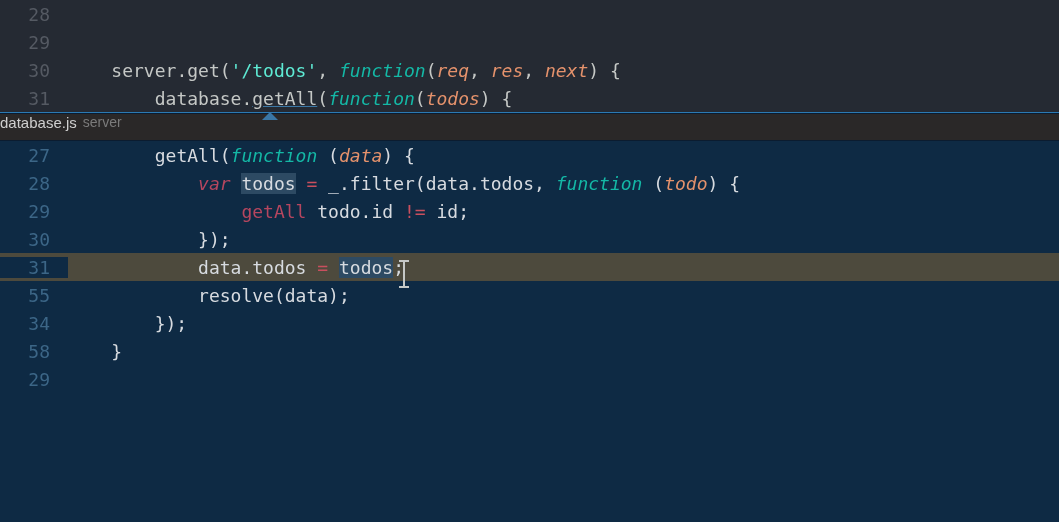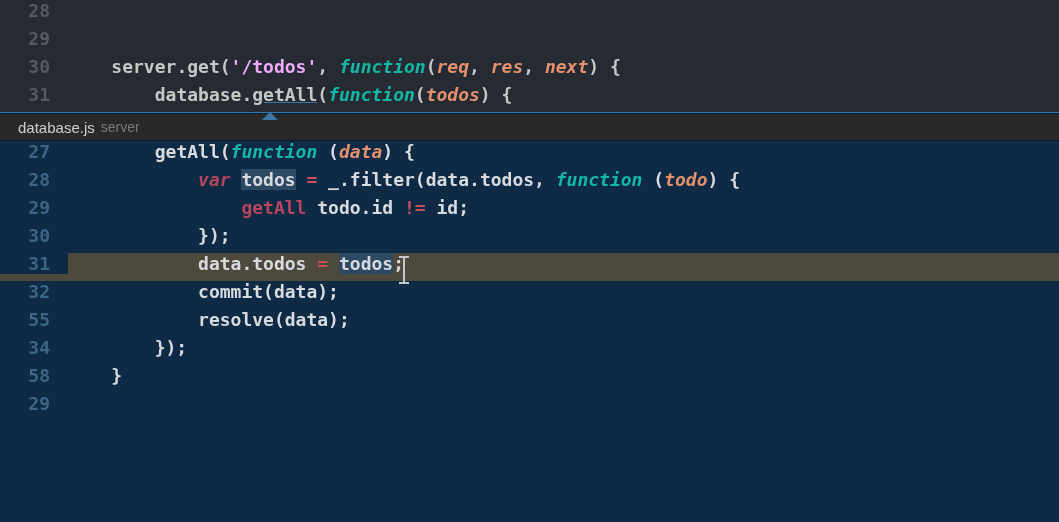--- a/index.html
+++ b/index.html
@@ -14,24 +14,23 @@
     color: #cccccc;
   }
 
   
   .editor {
     position: relative;
   }
 
   .line {
     display: flex;
-    align-items: flex-start;
+    align-items: center;
     height: 28px;
     white-space: pre;
-    font-weight: bold;
   }
 
   .gutter {
     width: 50px;
     text-align: right;
     color: #555a63;
     padding-right: 18px;
     flex: 0 0 auto;
     user-select: none;
   }
@@ -43,21 +42,21 @@
   .code {
     flex: 1 1 auto;
   }
 
   
   .tok-default { color: #c5c8c6; }
   .tok-keyword { color: #14b8a6; font-style: italic; }
   .tok-keyword-ret { color: #b6465f; font-style: normal; }
   .tok-var { color: #b6465f; font-style: italic; }
   .tok-param { color: #e5926c; font-style: italic; }
-  .tok-string { color: #f0abfc; }
+  .tok-string { color: #5eead4; }
   .tok-punct { color: #c5c8c6; }
   .tok-op { color: #c94f5e; }
   .tok-id { color: #c5c8c6; }
   .tok-method { color: #c5c8c6; }
   .tok-hl { text-decoration: underline; text-decoration-color: #3b77a5; }
 
   
   .pointer {
     position: absolute;
     width: 0;
@@ -72,24 +71,24 @@
     border-top: 1px solid #2b7ab3;
     border-bottom: 1px solid #0b1c30;
     height: 0;
   }
 
   
   .peek-header {
     background: #2a2828;
     height: 26px;
     display: flex;
-    align-items: center;
+    align-items: flex-start;
     font-family: "Helvetica Neue", Arial, sans-serif;
     font-size: 15px;
-    padding-left: 18px;
+    padding-left: 0;
     border-bottom: 1px solid #0b1c30;
   }
   .peek-header .file {
     color: #cfcfcf;
   }
   .peek-header .meta {
     color: #7b7b7b;
     margin-left: 6px;
     font-size: 14px;
   }
@@ -164,19 +163,18 @@
   <span class="meta">server</span>
 </div>
 
 <div class="editor lower">
   <div id="lower-lines">
       <div class="line"><div class="gutter">27</div><div class="code"><span class="tok-default">        </span><span class="tok-method">getAll</span><span class="tok-punct">(</span><span class="tok-keyword">function</span><span class="tok-punct"> (</span><span class="tok-param">data</span><span class="tok-punct">) {</span></div></div>
       <div class="line"><div class="gutter">28</div><div class="code"><span class="tok-default">            </span><span class="tok-var">var</span><span class="tok-default"> </span><span class="tok-id sel">todos</span><span class="tok-default"> </span><span class="tok-op">=</span><span class="tok-id"> _</span><span class="tok-punct">.</span><span class="tok-method">filter</span><span class="tok-punct">(</span><span class="tok-id">data</span><span class="tok-punct">.</span><span class="tok-id">todos</span><span class="tok-punct">, </span><span class="tok-keyword">function</span><span class="tok-punct"> (</span><span class="tok-param">todo</span><span class="tok-punct">) {</span></div></div>
       <div class="line"><div class="gutter">29</div><div class="code"><span class="tok-default">                </span><span class="tok-keyword-ret">getAll</span><span class="tok-id"> todo</span><span class="tok-punct">.</span><span class="tok-id">id </span><span class="tok-op">!=</span><span class="tok-id"> id</span><span class="tok-punct">;</span></div></div>
       <div class="line"><div class="gutter">30</div><div class="code"><span class="tok-punct">            });</span></div></div>
       <div class="line highlighted-line"><div class="gutter">31</div><div class="code"><span class="tok-default">            </span><span class="tok-id">data</span><span class="tok-punct">.</span><span class="tok-id">todos </span><span class="tok-op">=</span><span class="tok-default"> </span><span class="tok-id sel">todos</span><span class="tok-punct">;</span><span class="cursor-ibeam"></span></div></div>
-      <div class="line"><div class="gutter">32</div><div class="code"><span class="tok-default">            </span><span class="tok-method">commit</span><span class="tok-punct">(</span><span class="tok-id">data</span><span class="tok-punct">);</span></div></div>
       <div class="line"><div class="gutter">55</div><div class="code"><span class="tok-default">            </span><span class="tok-method">resolve</span><span class="tok-punct">(</span><span class="tok-id">data</span><span class="tok-punct">);</span></div></div>
       <div class="line"><div class="gutter">34</div><div class="code"><span class="tok-punct">        });</span></div></div>
       <div class="line"><div class="gutter">58</div><div class="code"><span class="tok-punct">    }</span></div></div>
       <div class="line"><div class="gutter">29</div><div class="code"></div></div>
     </div>
 </div>
 
 </body></html>

